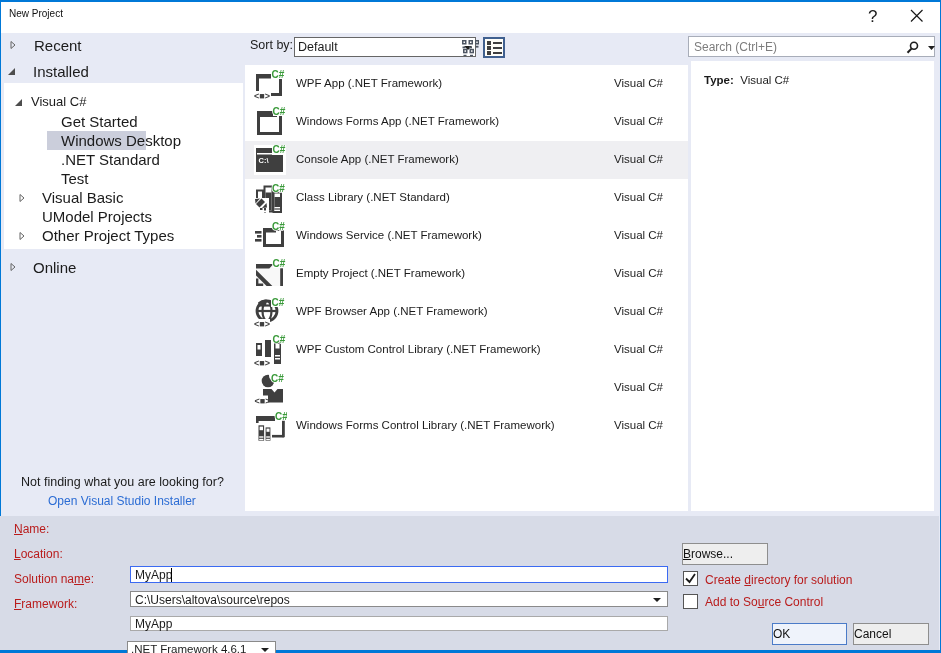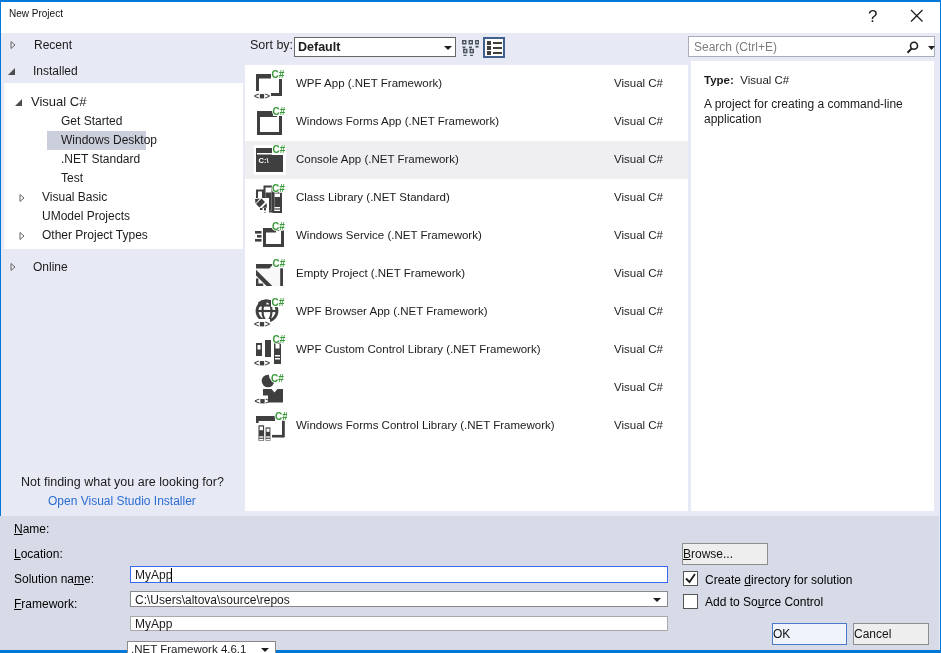--- a/index.html
+++ b/index.html
@@ -1,42 +1,42 @@
 <!DOCTYPE html>
 <html><head>
 <meta charset="utf-8">
 <style>
 * { margin:0; padding:0; box-sizing:border-box; }
 html,body { width:941px; height:653px; overflow:hidden; background:#fff; }
 body { font-family:"Liberation Sans", sans-serif; font-size:12px; color:#1b1b1b; }
 #dlg { position:relative; width:941px; height:653px; background:#e7eaf5; }
 .bord { position:absolute; background:#0078d7; }
 .abs { position:absolute; }
-.s115 { font-size:12px;padding-left:10px; }
+.s115 { font-size:15px;padding-left:10px; }
 
 #title { left:1px; top:2px; width:939px; height:31px; background:#fff; }
 
 #treewhite { left:4px; top:83px; width:239px; height:166px; background:#fff; }
 .hl { background:#cbcedb; }
 .row-label { position:absolute; white-space:nowrap; line-height:13px; }
 
-#sortdd { left:294px; top:37px; width:162px; height:20px; background:#fff; border:1px solid #666;font-weight:bold; }
+#sortdd { left:294px; top:37px; width:182px; height:20px; background:#fff; border:1px solid #666; }
 
 #list { left:245px; top:65px; width:443px; height:446px; background:#fff; }
 .trow { position:absolute; left:0; width:443px; height:38px; }
 .trow .nm { position:absolute; left:51px; top:12px; font-size:11.5px; line-height:13px; white-space:nowrap; }
 .trow .vc { position:absolute; right:25px; top:12px; font-size:11.5px; line-height:13px; }
 .trow .ic { position:absolute; left:9px; top:4px; width:32px; height:32px; }
 
 #search { left:688px; top:36px; width:247px; height:21px; background:#fff; border:1px solid #a8adb9; }
 #rpanel { left:691px; top:61px; width:243px; height:450px; background:#fff; }
 
 #bottom { left:0px; top:516px; width:939px; height:134px; background:#d7dbe7; }
 .inp { position:absolute; background:#fff; border:1px solid #8a8a8a; font-size:12px;margin-top:45px; }
-.lbl { position:absolute; font-size:12px; color:#000000; line-height:14px; white-space:nowrap; }
+.lbl { position:absolute; font-size:12px; color:#b91c1c; line-height:14px; white-space:nowrap; }
 u { text-decoration:underline; }
 .btn { position:absolute; background:#eeeeee; border:1px solid #8e8e8e; text-align:left; font-size:12px; color:#111; }
 .cb { position:absolute; width:15px; height:15px; background:#fff; border:1px solid #555; }
 </style>
 </head>
 <body>
 <div id="dlg">
   <div class="bord" style="left:0;top:0;width:941px;height:2px"></div>
   <div class="bord" style="left:0;top:650px;width:941px;height:3px"></div>
   <div class="bord" style="left:0;top:0;width:1px;height:653px"></div>
@@ -274,21 +274,20 @@
     <svg style="position:absolute;left:216px;top:3px" width="16" height="16">
         <circle cx="9" cy="5.8" r="3.5" fill="none" stroke="#1e1e1e" stroke-width="1.6"></circle>
         <line x1="6.5" y1="8.6" x2="2.5" y2="12.8" stroke="#1e1e1e" stroke-width="2"></line>
       </svg>
     <svg style="position:absolute;left:239px;top:9px" width="7" height="4">
         <path d="M0 0 L7 0 L3.5 4 Z" fill="#1e1e1e"></path>
       </svg>
   </div>
   <div id="rpanel" class="abs">
     <div style="position:absolute;left:13px;top:13px;font-size:11.5px"><b>Type:</b>&nbsp; <span style="font-size:11.5px">Visual C#</span></div>
-    <div style="position:absolute;left:13px;top:36px;width:215px;line-height:15px;font-size:12px">A project for creating a command-line application</div>
   </div>
 
   <div id="bottom" class="abs"></div>
   <div class="lbl" style="left:14px;top:522px"><u>N</u>ame:</div>
   <div class="inp" style="left:130px;top:521px;width:538px;height:17px;border:1px solid #3b6af2">
       <span style="position:absolute;left:4px;top:2px;line-height:13px">MyApp</span>
       <span style="position:absolute;left:40px;top:1px;border-left:1px solid #000;height:14px"></span>
     </div>
   <div class="lbl" style="left:14px;top:547px"><u>L</u>ocation:</div>
   <div class="inp" style="left:130px;top:546px;width:538px;height:16px">

